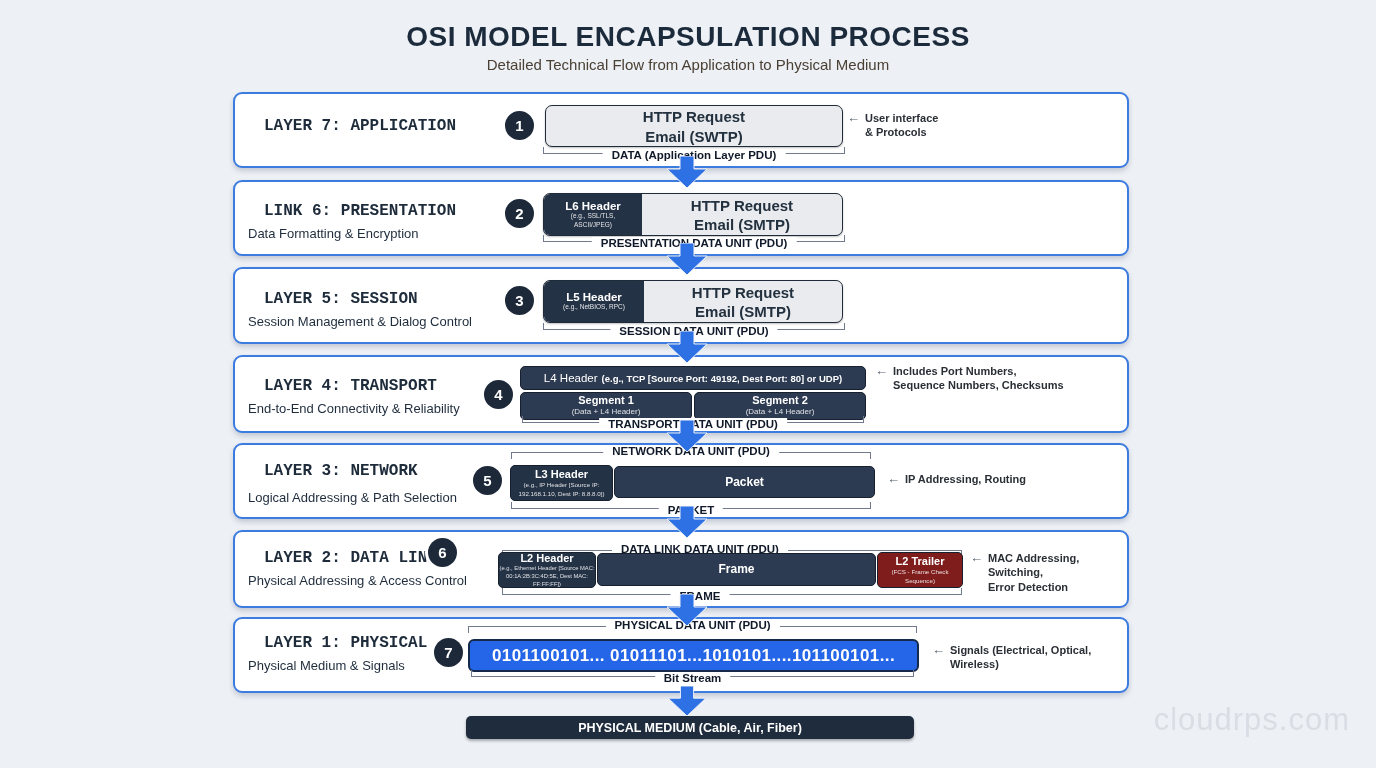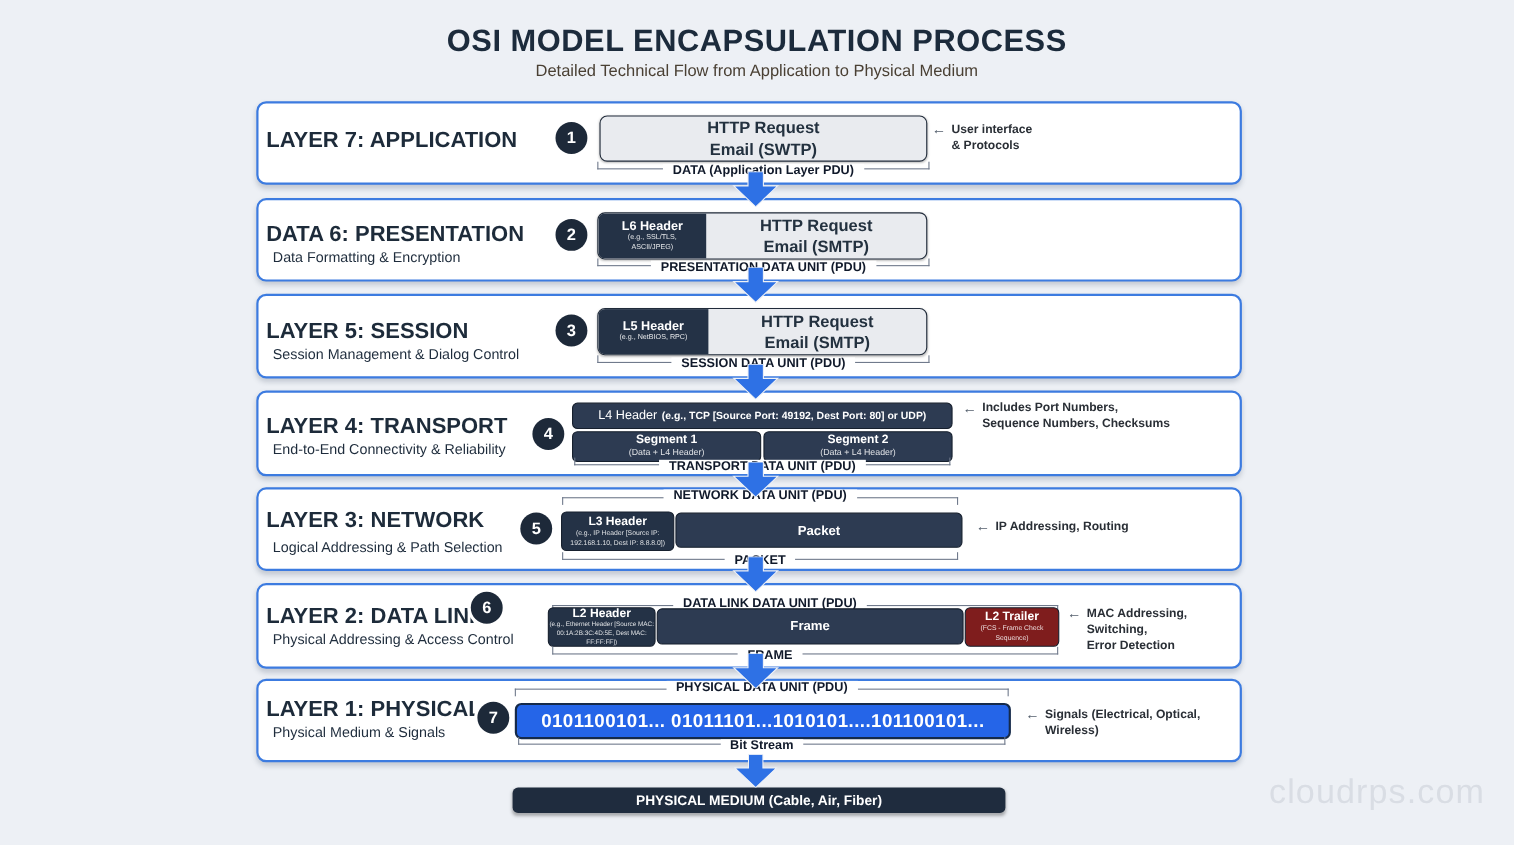--- a/index.html
+++ b/index.html
@@ -13,21 +13,21 @@
            font-size:15px;color:#4a4034;}
 
   
   .layer{position:absolute;left:233px;width:892px;background:#fff;
          border:2px solid #3c7be0;border-radius:9px;
          box-shadow:0 3px 5px rgba(110,120,140,.32);}
   .r7{top:92px;height:72px}.r6{top:180px;height:72px}.r5{top:267px;height:73px}
   .r4{top:355px;height:74px}.r3{top:443px;height:72px}.r2{top:530px;height:74px}
   .r1{top:617px;height:72px}
 
-  .ltitle{position:absolute;left:7px;font-size:20px;font-weight:800;color:#1d2b3a;white-space:nowrap;}
+  .ltitle{position:absolute;left:29px;font-size:16px;font-weight:800;color:#1d2b3a;white-space:nowrap;font-family:Liberation Mono, monospace;}
   .lsub{position:absolute;left:13px;font-size:13px;color:#1e2c3c;white-space:nowrap;}
 
   .badge{position:absolute;width:29px;height:29px;border-radius:50%;background:#1d2939;
          color:#fff;font-size:15px;font-weight:800;display:flex;align-items:center;
          justify-content:center;box-shadow:0 0 0 3px #fff;z-index:4;}
 
   .unit{position:absolute;display:flex;border:1.5px solid #202b3a;border-radius:7px;
         overflow:hidden;box-shadow:0 1px 2px rgba(0,0,0,.25);background:#e9ebef;}
   .unit .uh{background:#243246;color:#fff;display:flex;flex-direction:column;
             align-items:center;justify-content:center;padding:2px 4px;flex:0 0 auto;}
@@ -93,21 +93,21 @@
       <span class="lbl">DATA (Application Layer PDU)</span>
     </div>
     <div class="ann" style="left:612px;top:17px">
       <span class="ar">←</span>
       <span class="tx">User interface
 &amp; Protocols</span>
     </div>
   </div>
 
   <div class="layer r6">
-    <div class="ltitle" style="top:20px">DATA 6: PRESENTATION</div>
+    <div class="ltitle" style="top:20px">LINK 6: PRESENTATION</div>
     <div class="lsub" style="top:44px">Data Formatting &amp; Encryption</div>
     <div class="badge" style="left:270px;top:17px">2</div>
     <div class="unit" style="left:308px;top:11px;width:298px;height:41px">
       <div class="uh" style="width:90px">
         <div class="t">L6 Header</div>
         <div class="s">(e.g., SSL/TLS,
 ASCII/JPEG)</div>
       </div>
       <div class="up">HTTP Request
 Email (SMTP)

